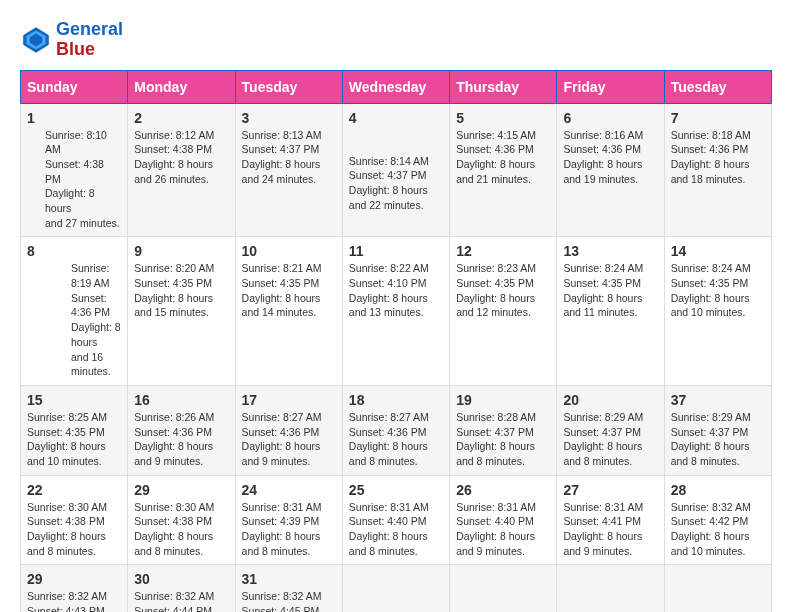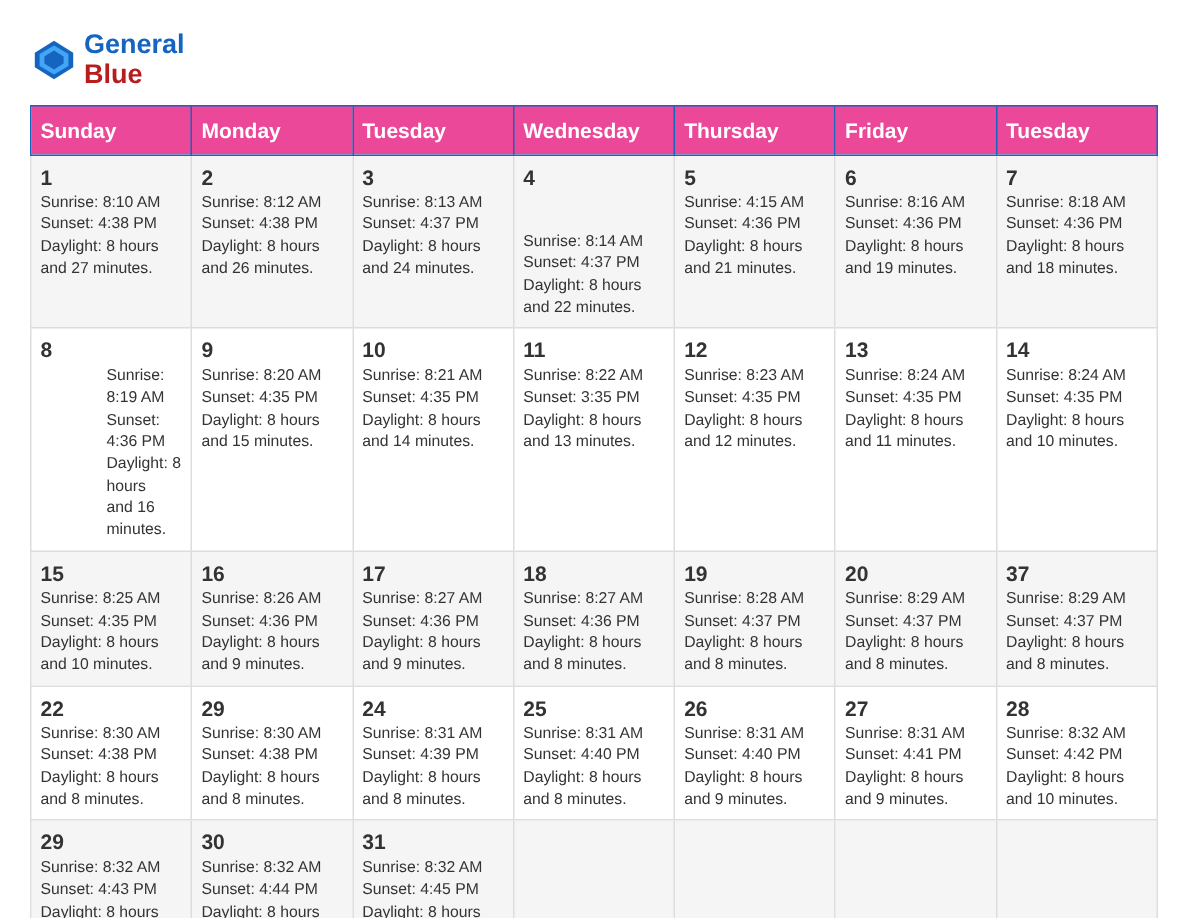--- a/index.html
+++ b/index.html
@@ -119,21 +119,21 @@
         <th>Wednesday</th>
         <th>Thursday</th>
         <th>Friday</th>
         <th>Tuesday</th>
       </tr>
   </thead>
   <tbody id="calendar-body">
   <tr>
         <td>
           <span class="day-num">1</span>
-          <div class="cell-text" style="white-space: pre-line;">Sunrise: 8:10 AM
+          <div class="cell-text" style="white-space: pre-line; margin-left: 18px;">Sunrise: 8:10 AM
 Sunset: 4:38 PM
 Daylight: 8 hours
 and 27 minutes.</div>
         </td>
         <td>
           <span class="day-num">2</span>
           <div class="cell-text" style="white-space: pre-line;">Sunrise: 8:12 AM
 Sunset: 4:38 PM
 Daylight: 8 hours
 and 26 minutes.</div>
@@ -192,21 +192,21 @@
         <td>
           <span class="day-num">10</span>
           <div class="cell-text" style="white-space: pre-line;">Sunrise: 8:21 AM
 Sunset: 4:35 PM
 Daylight: 8 hours
 and 14 minutes.</div>
         </td>
         <td>
           <span class="day-num">11</span>
           <div class="cell-text" style="white-space: pre-line;">Sunrise: 8:22 AM
-Sunset: 3:35 PM
+Sunset: 4:10 PM
 Daylight: 8 hours
 and 13 minutes.</div>
         </td>
         <td>
           <span class="day-num">12</span>
           <div class="cell-text" style="white-space: pre-line;">Sunrise: 8:23 AM
 Sunset: 4:35 PM
 Daylight: 8 hours
 and 12 minutes.</div>
         </td>

